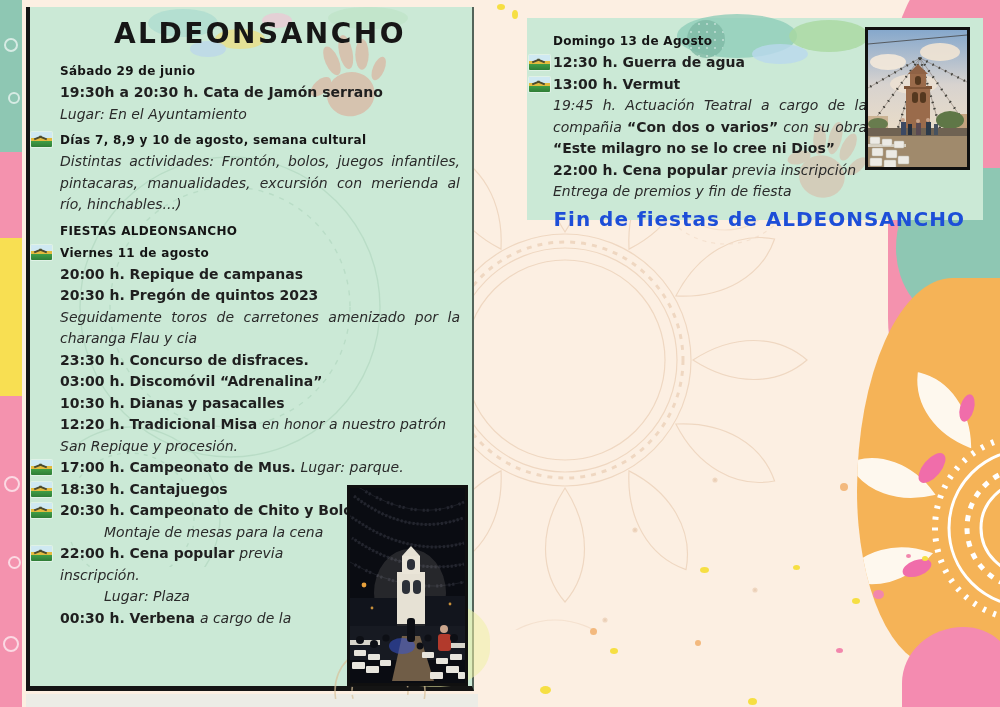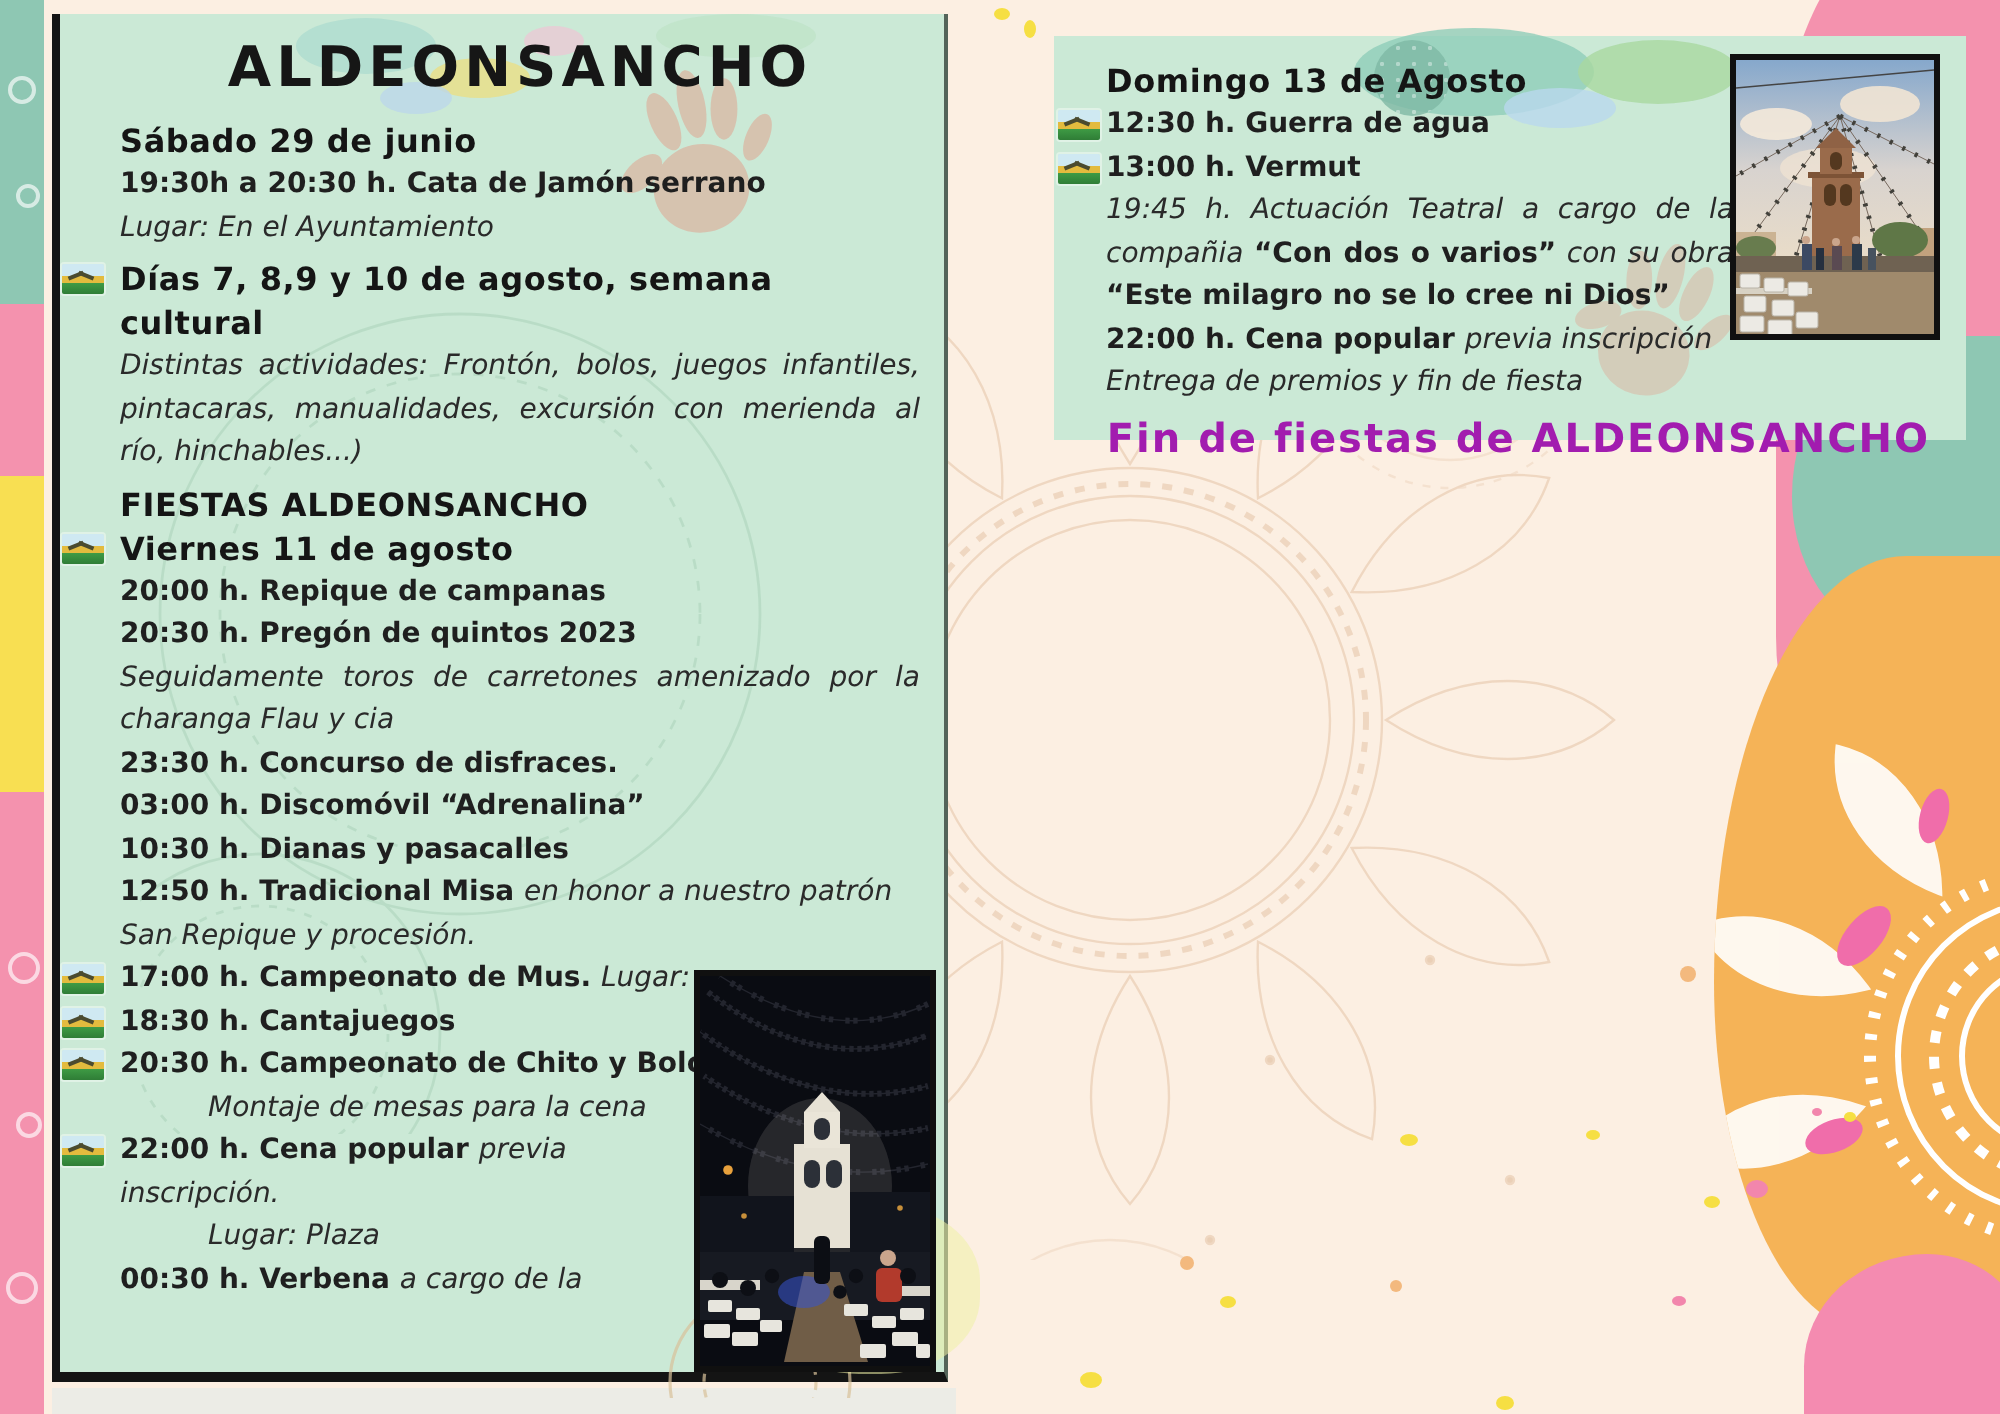--- a/index.html
+++ b/index.html
@@ -30,30 +30,30 @@
   .left-panel{position:absolute;left:26px;top:7px;width:448px;height:684px;background:#cbe9d6;
               border-left:4px solid #141414;border-bottom:5px solid #141414;border-right:2px solid #54645a;
               box-sizing:border-box;z-index:3;}
   .right-panel{position:absolute;left:527px;top:18px;width:456px;height:202px;background:#cbe9d6;z-index:3;}
   .lp-content{position:relative;padding:4px 12px 0 30px;z-index:2;}
   .rp-content{position:relative;padding:12px 12px 0 26px;z-index:2;}
   .rp-text{width:314px;}
 
   .lp-title{font-size:28px;font-weight:900;letter-spacing:2.5px;text-align:center;
             margin:6px 0 10px 0;color:#161616;}
-  .hd{font-weight:800;font-size:16px;line-height:22px;letter-spacing:.3px;color:#151515;}
+  .hd{font-weight:800;font-size:12px;line-height:22px;letter-spacing:.3px;color:#151515;}
   .ln{font-size:14px;line-height:21.5px;position:relative;}
   .sb{font-weight:700;}
   .sr{font-weight:400;font-style:italic;color:#2a2a2a;}
   .just{text-align:justify;}
   .gap{margin-top:4px;}
   .ind{padding-left:44px;}
   .has-ic{position:relative;}
   .big-end{font-size:20px;font-weight:900;text-align:right;letter-spacing:1px;margin-top:4px;
-           width:412px;color:#a21caf;}
+           width:412px;color:#1d4ed8;}
 
   
   .ic{position:absolute;left:-29px;top:3px;width:21px;height:15px;border-radius:1px;
       background:linear-gradient(180deg,#cfe9f2 0,#cfe9f2 40%,#e3bb3e 40%,#e3bb3e 62%,#3f9c45 62%,#2f7d36 100%);
       box-shadow:0 0 0 1px rgba(255,255,255,.4);}
   .ic::before,.ic::after{content:"";position:absolute;top:0;width:8px;height:5px;
       border-bottom:2px solid #4b4b2f;}
   .ic::before{left:2px;transform:rotate(-22deg);}
   .ic::after{left:9px;transform:rotate(22deg);}
 
@@ -210,21 +210,21 @@
 
       <div class="hd gap">FIESTAS ALDEONSANCHO</div>
       <div class="hd has-ic"><span class="ic"></span><span>Viernes 11 de agosto</span></div>
       <div class="ln"><span class="sb">20:00 h. Repique de campanas</span></div>
       <div class="ln"><span class="sb">20:30 h. Pregón de quintos 2023</span></div>
       <div class="ln just"><span class="sr">Seguidamente toros de carretones amenizado por la charanga Flau y cia</span></div>
       <div class="ln"><span class="sb">23:30 h. Concurso de disfraces.</span></div>
       <div class="ln"><span class="sb">03:00 h. Discomóvil “Adrenalina”</span></div>
 
       <div class="ln"><span class="sb">10:30 h. Dianas y pasacalles</span></div>
-      <div class="ln"><span class="sb">12:50 h. Tradicional Misa </span><span class="sr">en honor a nuestro patrón</span></div>
+      <div class="ln"><span class="sb">12:20 h. Tradicional Misa </span><span class="sr">en honor a nuestro patrón</span></div>
       <div class="ln"><span class="sr">San Repique y procesión.</span></div>
       <div class="ln has-ic"><span class="ic"></span><span class="sb">17:00 h. Campeonato de Mus. </span><span class="sr">Lugar: parque.</span></div>
       <div class="ln has-ic"><span class="ic"></span><span class="sb">18:30 h. Cantajuegos</span></div>
       <div class="ln has-ic"><span class="ic"></span><span class="sb">20:30 h. Campeonato de Chito y Bolos</span></div>
       <div class="ln ind" style="width:300px;"><span class="sr">Montaje de mesas para la cena</span></div>
       <div class="ln has-ic" style="width:300px;"><span class="ic"></span><span class="sb">22:00 h. Cena popular </span><span class="sr">previa inscripción.</span></div>
       <div class="ln ind" style="width:300px;"><span class="sr">Lugar: Plaza</span></div>
       <div class="ln" style="width:300px;"><span class="sb">00:30 h. Verbena </span><span class="sr">a cargo de la </span></div>
 
     </div>

